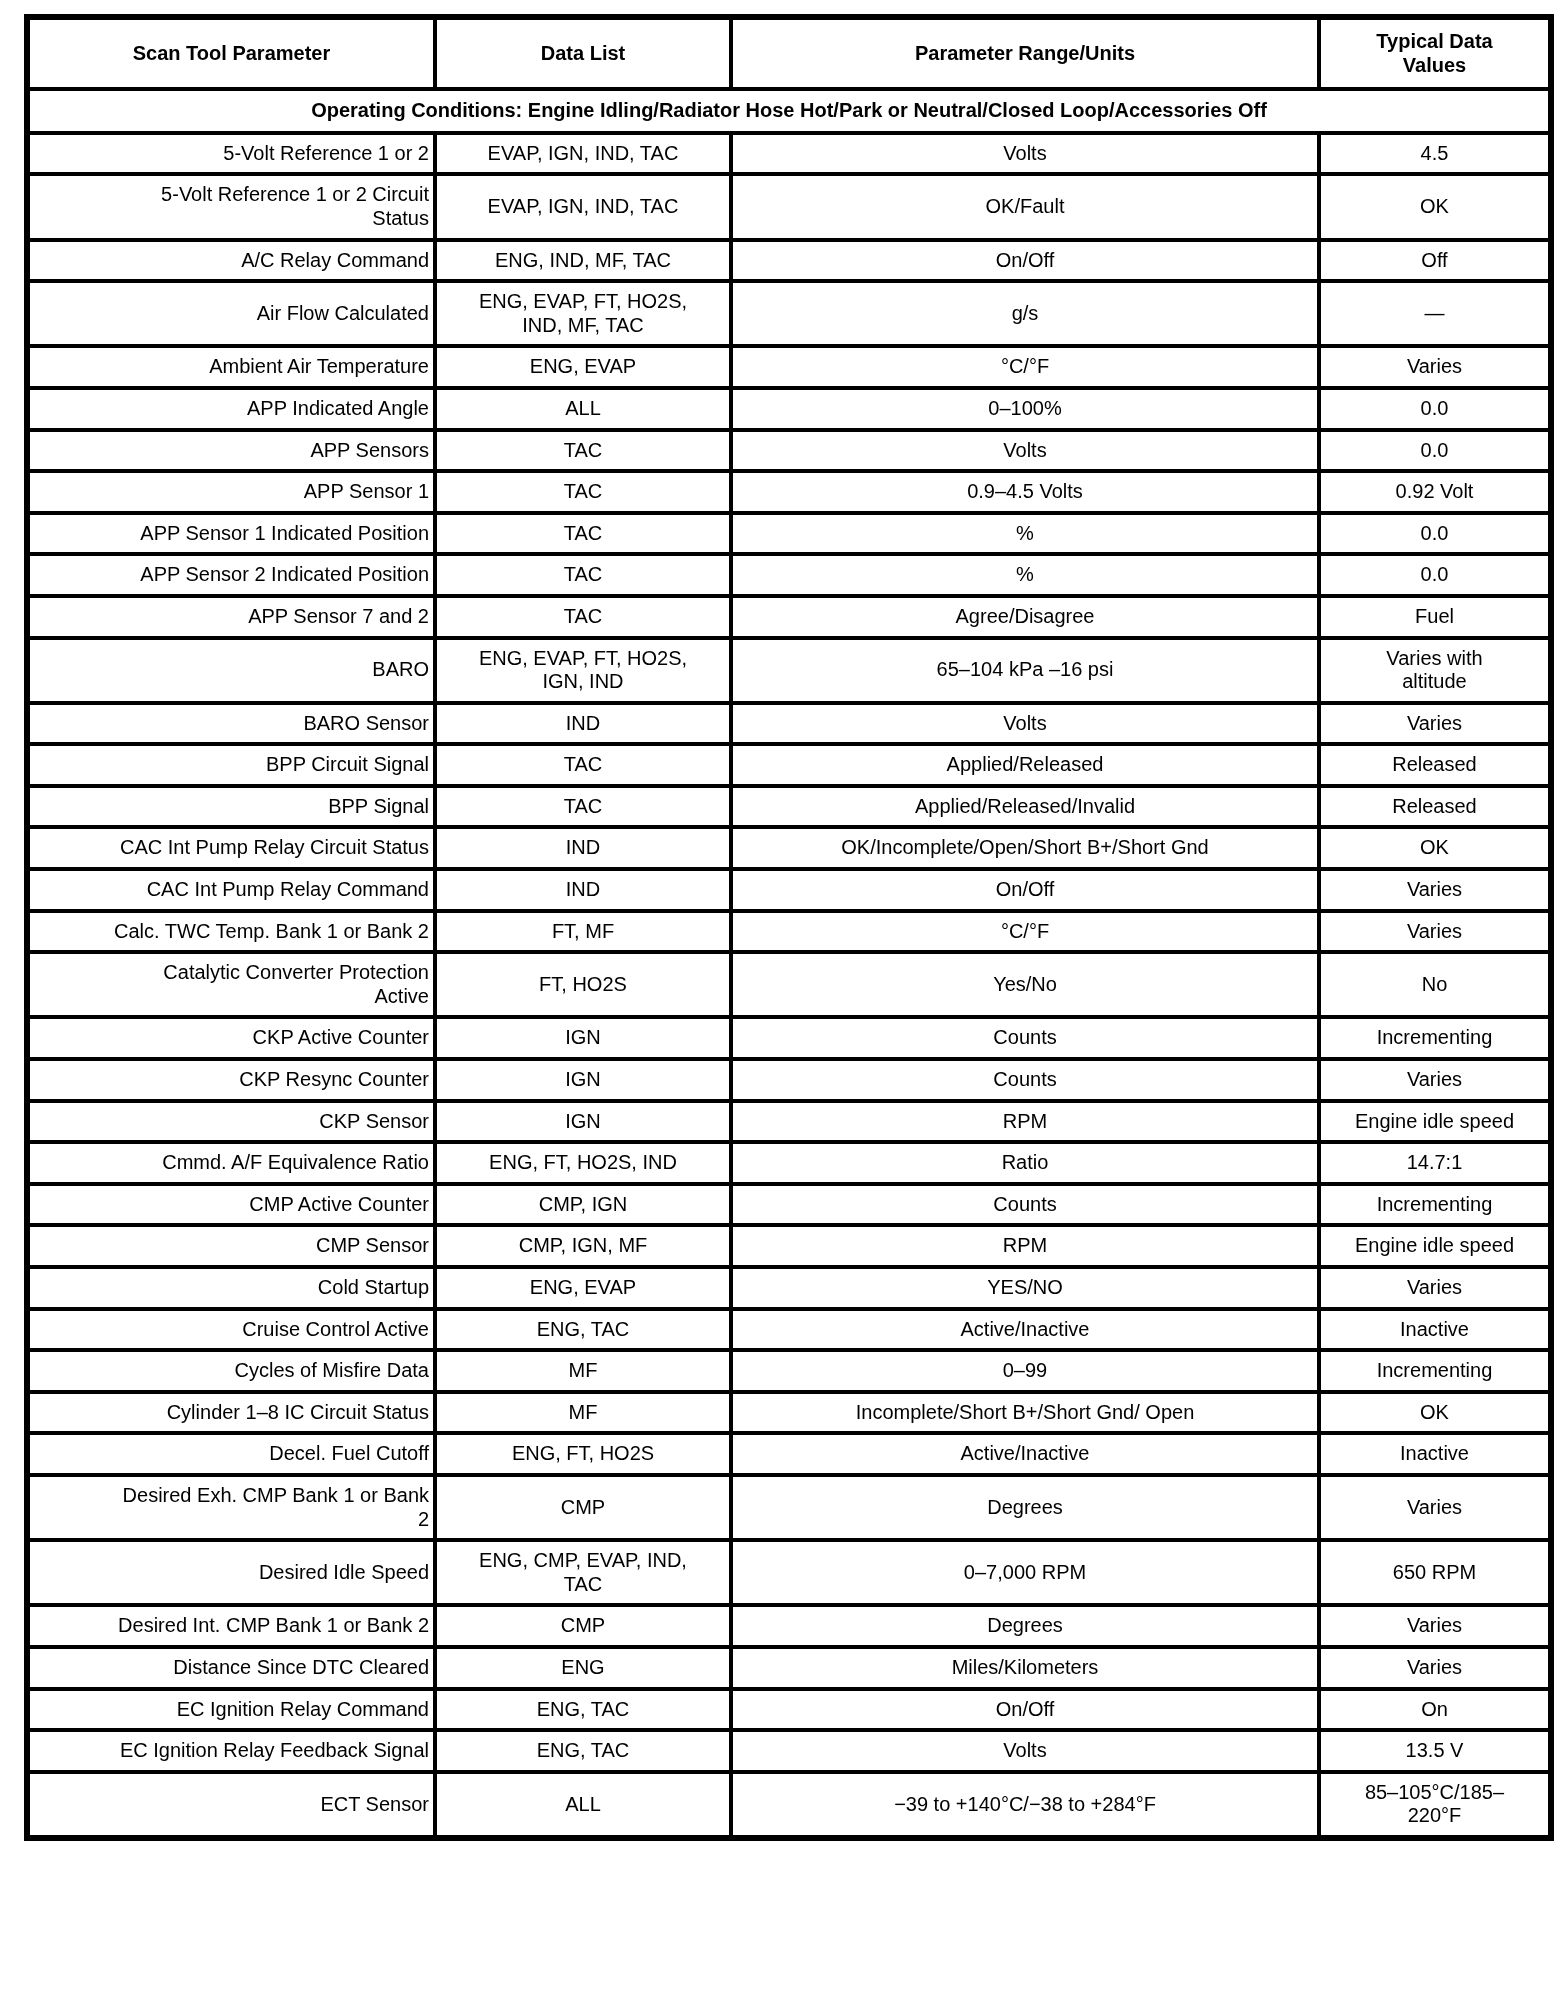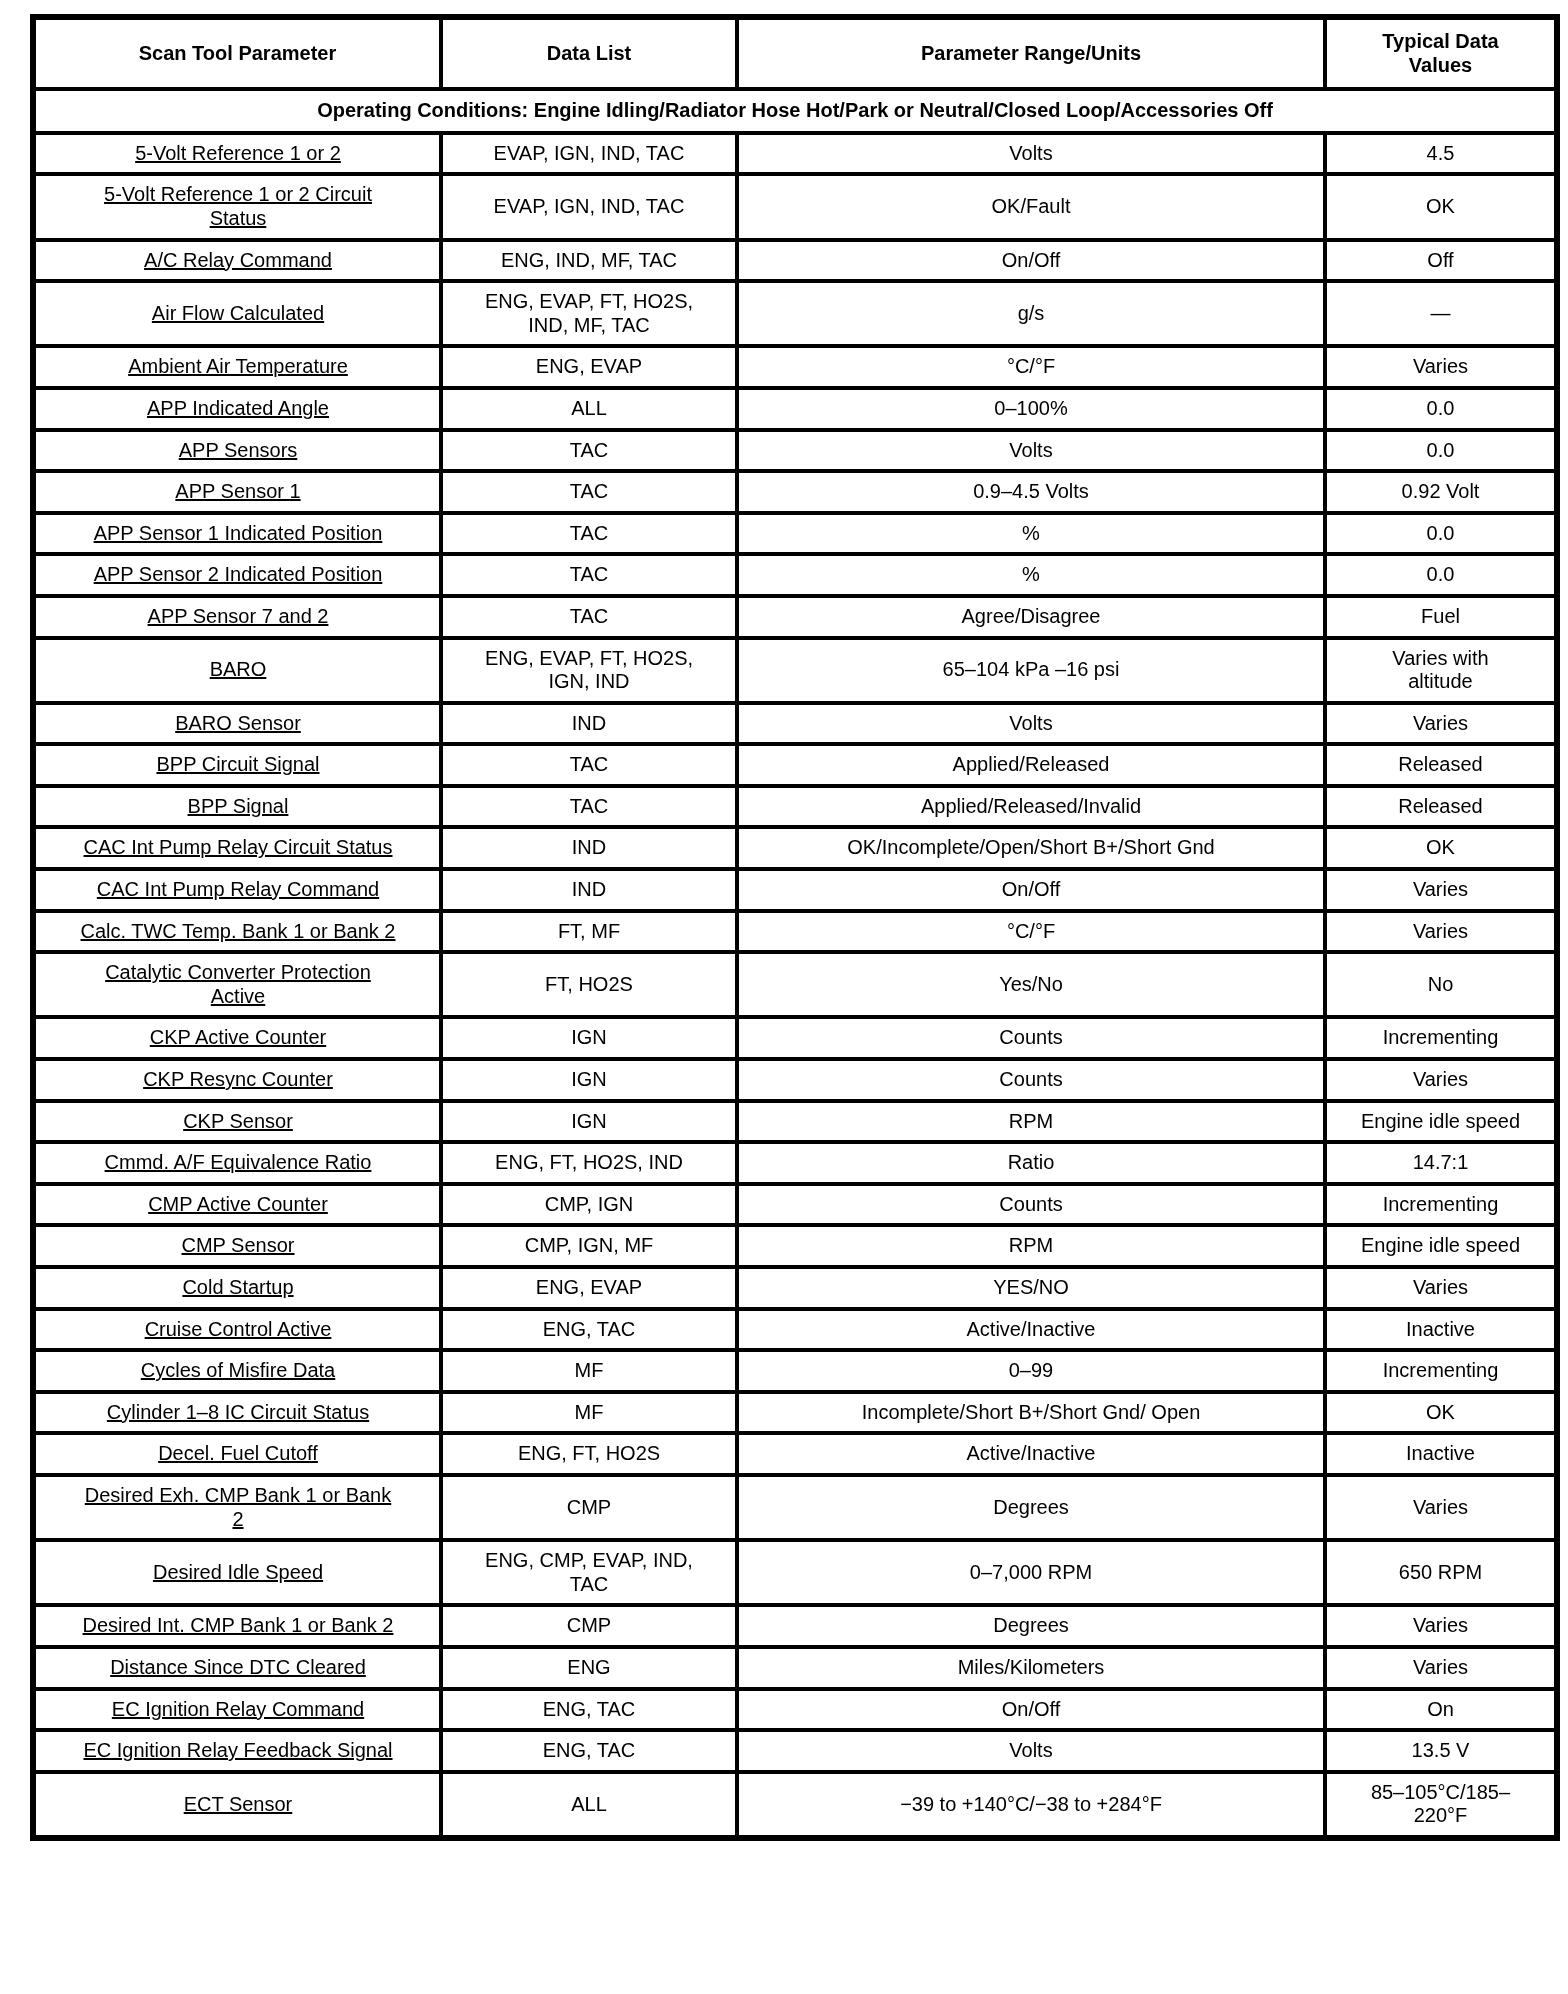--- a/index.html
+++ b/index.html
@@ -6,21 +6,21 @@
     margin: 0;
     padding: 0;
     background: #ffffff;
     color: #000000;
     font-family: "Liberation Sans", sans-serif;
   }
   .page {
     width: 1568px;
     height: 1994px;
     box-sizing: border-box;
-    padding: 14px 0 0 30px;
+    padding: 14px 0 0 24px;
     background: #ffffff;
   }
   table.scan-table {
     border-collapse: collapse;
     table-layout: fixed;
     width: 1524px;
     border: 6px solid #000000;
   }
   .scan-table th,
   .scan-table td {
@@ -34,24 +34,23 @@
   }
   .scan-table th {
     font-weight: bold;
     text-align: center;
     padding: 10px 6px;
   }
   .scan-table td {
     padding: 7px 8px;
   }
   td.param {
-    text-align: center;
+    text-align: right;
     padding-left: 5px;
     padding-right: 4px;
-    text-decoration: underline;
   }
   td.center {
     text-align: center;
   }
   tr.op-row td {
     font-weight: bold;
     text-align: center;
     padding: 8px 6px;
   }
 </style>

